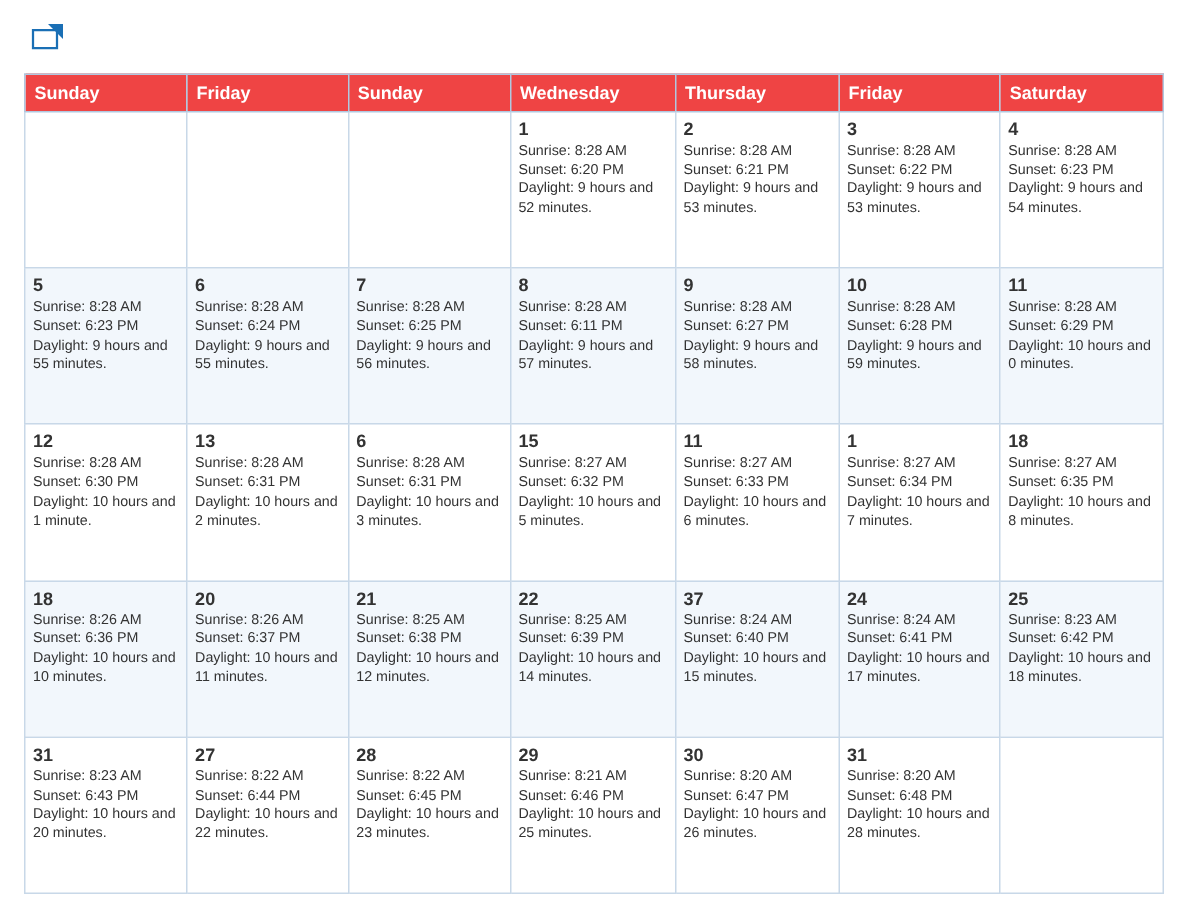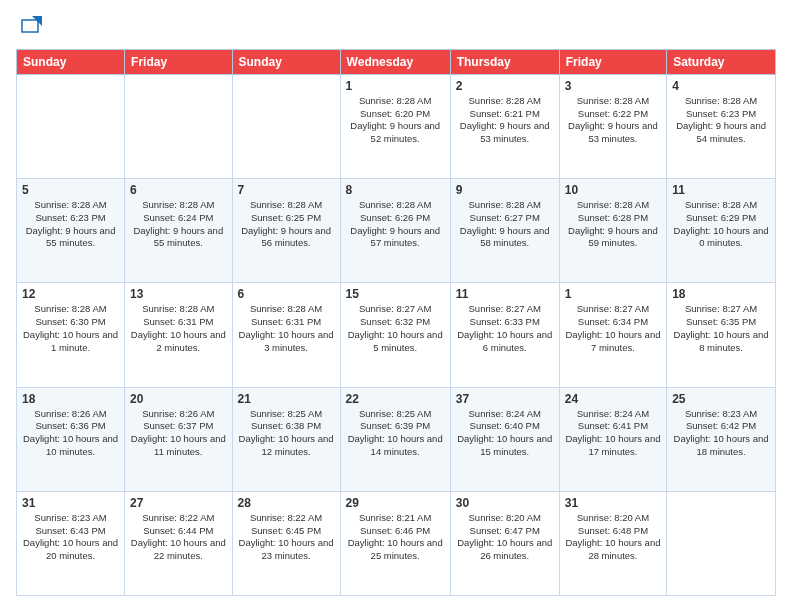--- a/index.html
+++ b/index.html
@@ -82,21 +82,20 @@
     }
     .day-number {
       font-size: 12px;
       font-weight: bold;
       display: block;
       margin-bottom: 2px;
     }
     .cell-content {
       font-size: 9.5px;
       line-height: 1.35;
-      text-align: center;
     }
   </style>
 </head>
 <body>
 
 <div class="page">
   <div class="header">
     <div class="logo">
       <div>
         <div style="display:flex;align-items:center;">
@@ -180,21 +179,21 @@
           <td>
             <span class="day-number">7</span>
             <div class="cell-content">Sunrise: 8:28 AM
 Sunset: 6:25 PM
 Daylight: 9 hours
 and 56 minutes.</div>
           </td>
           <td>
             <span class="day-number">8</span>
             <div class="cell-content">Sunrise: 8:28 AM
-Sunset: 6:26 PM
+Sunset: 6:11 PM
 Daylight: 9 hours
 and 57 minutes.</div>
           </td>
           <td>
             <span class="day-number">9</span>
             <div class="cell-content">Sunrise: 8:28 AM
 Sunset: 6:27 PM
 Daylight: 9 hours
 and 58 minutes.</div>
           </td>

